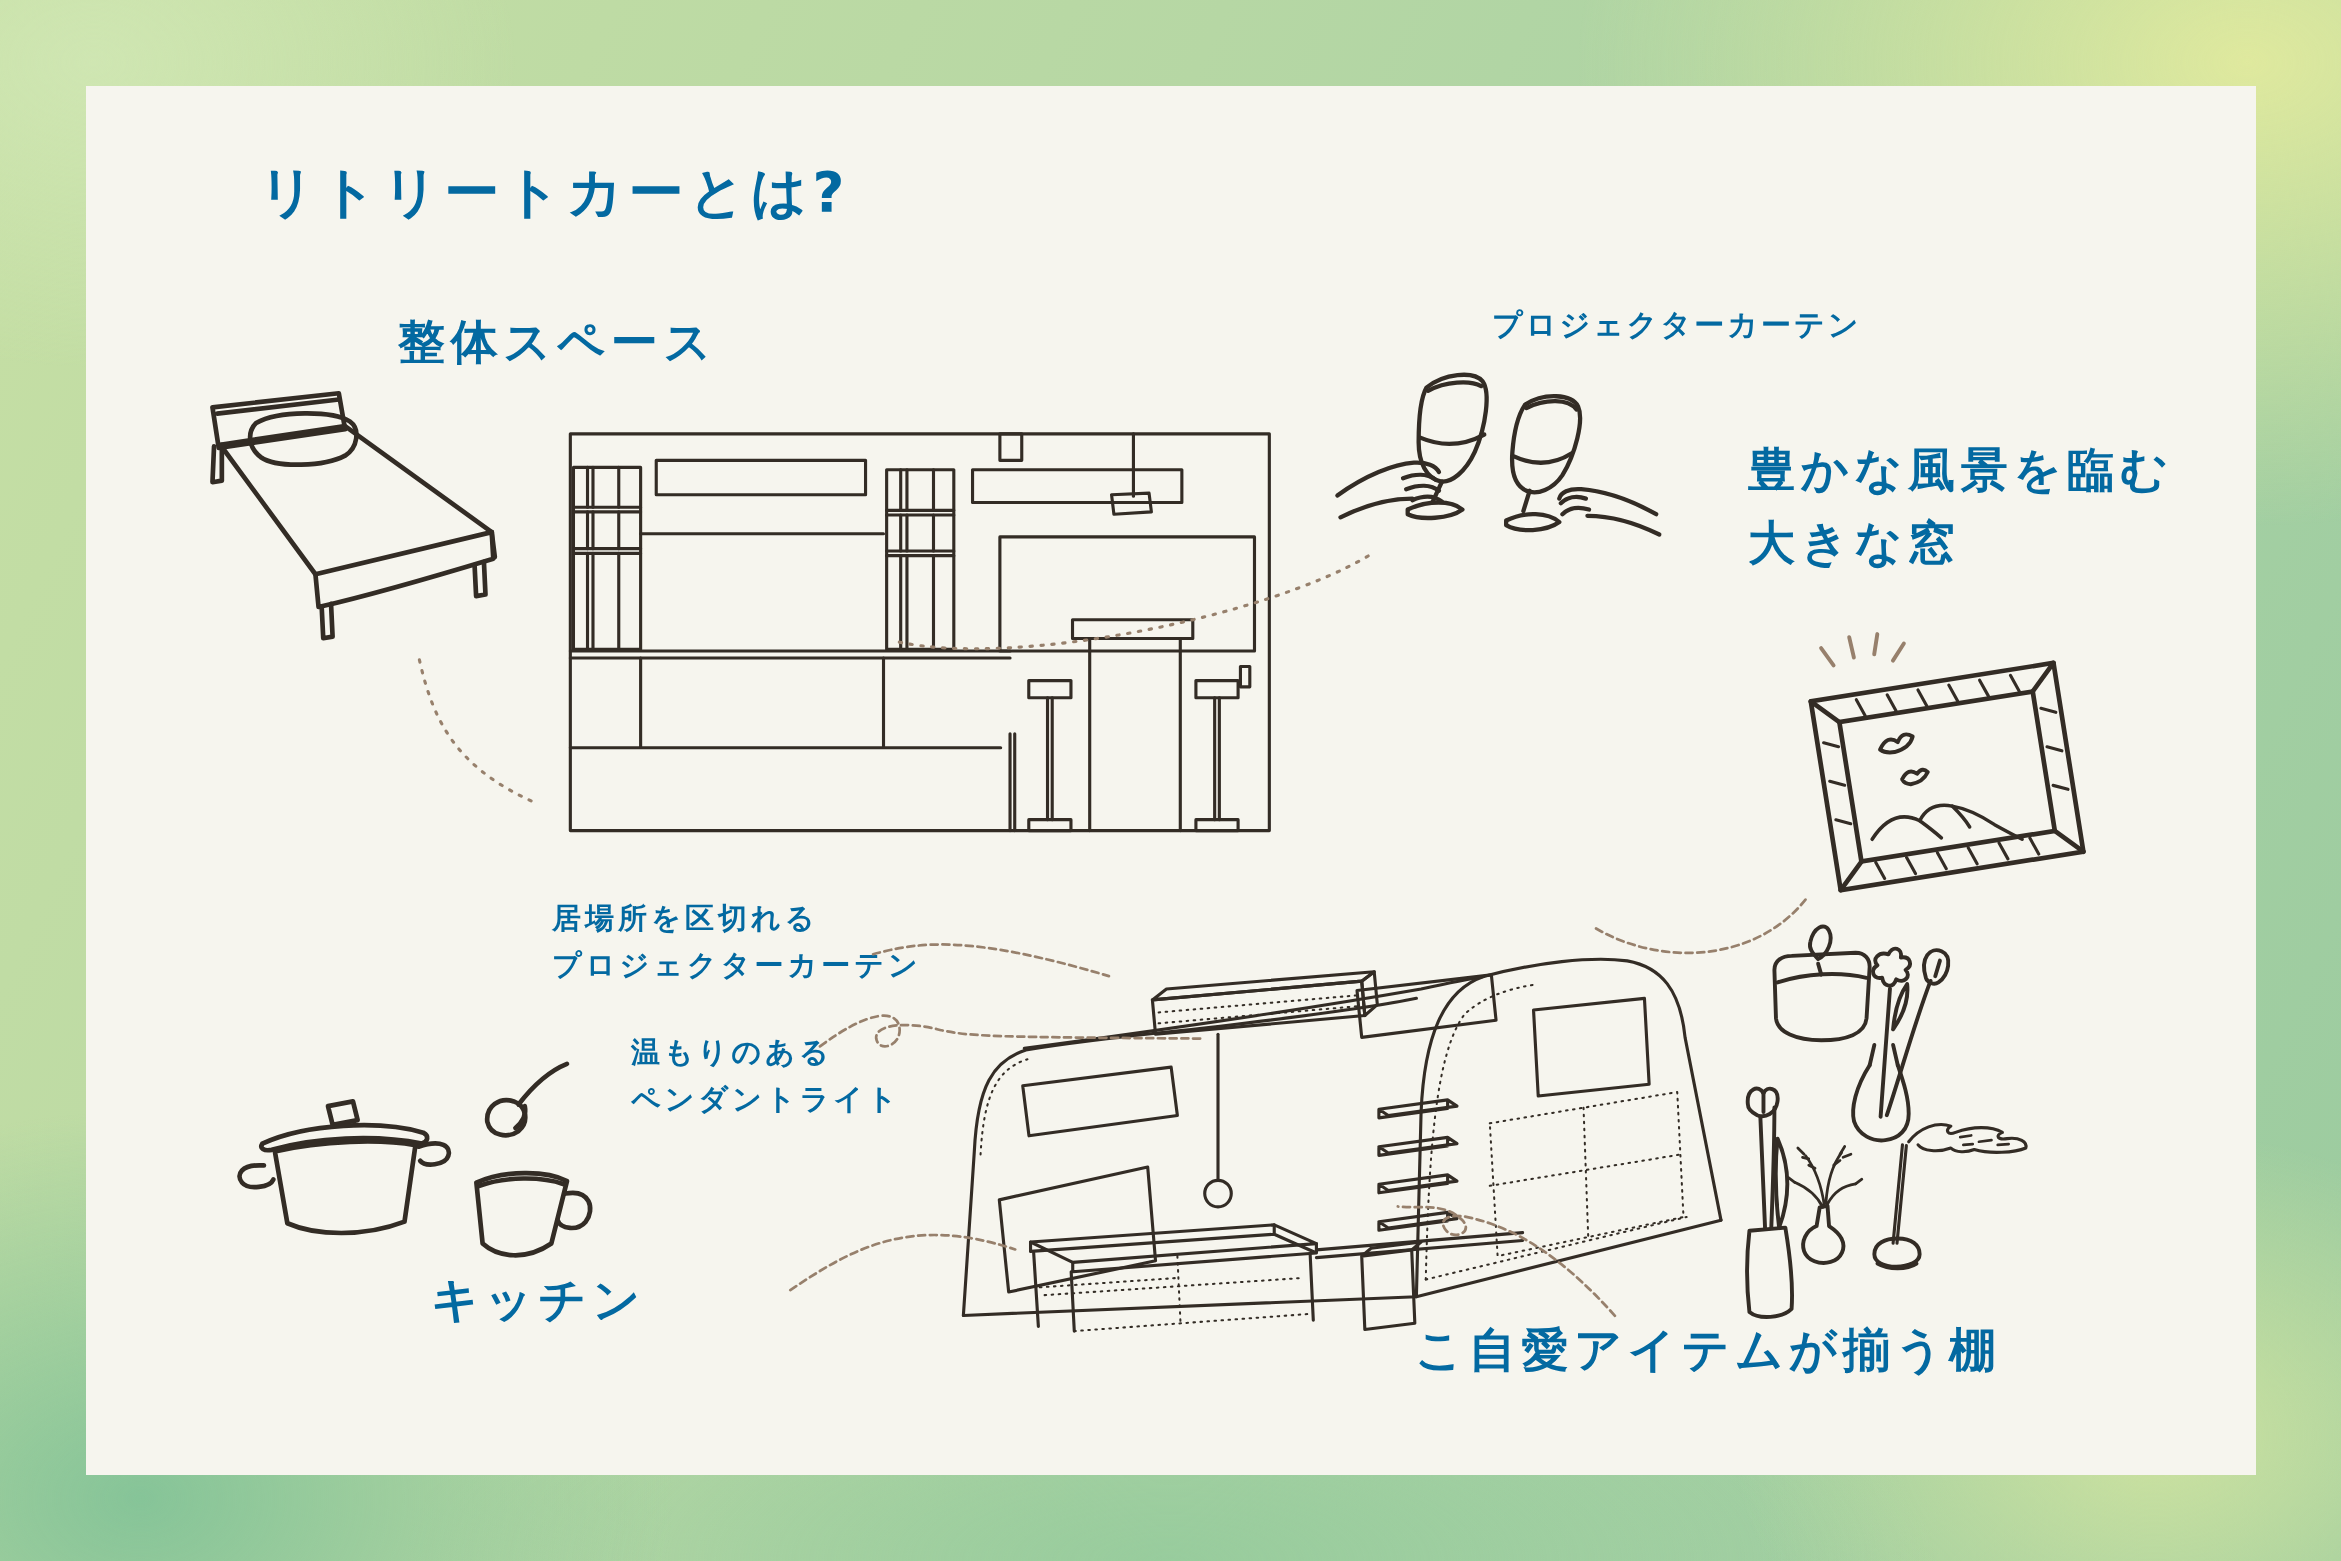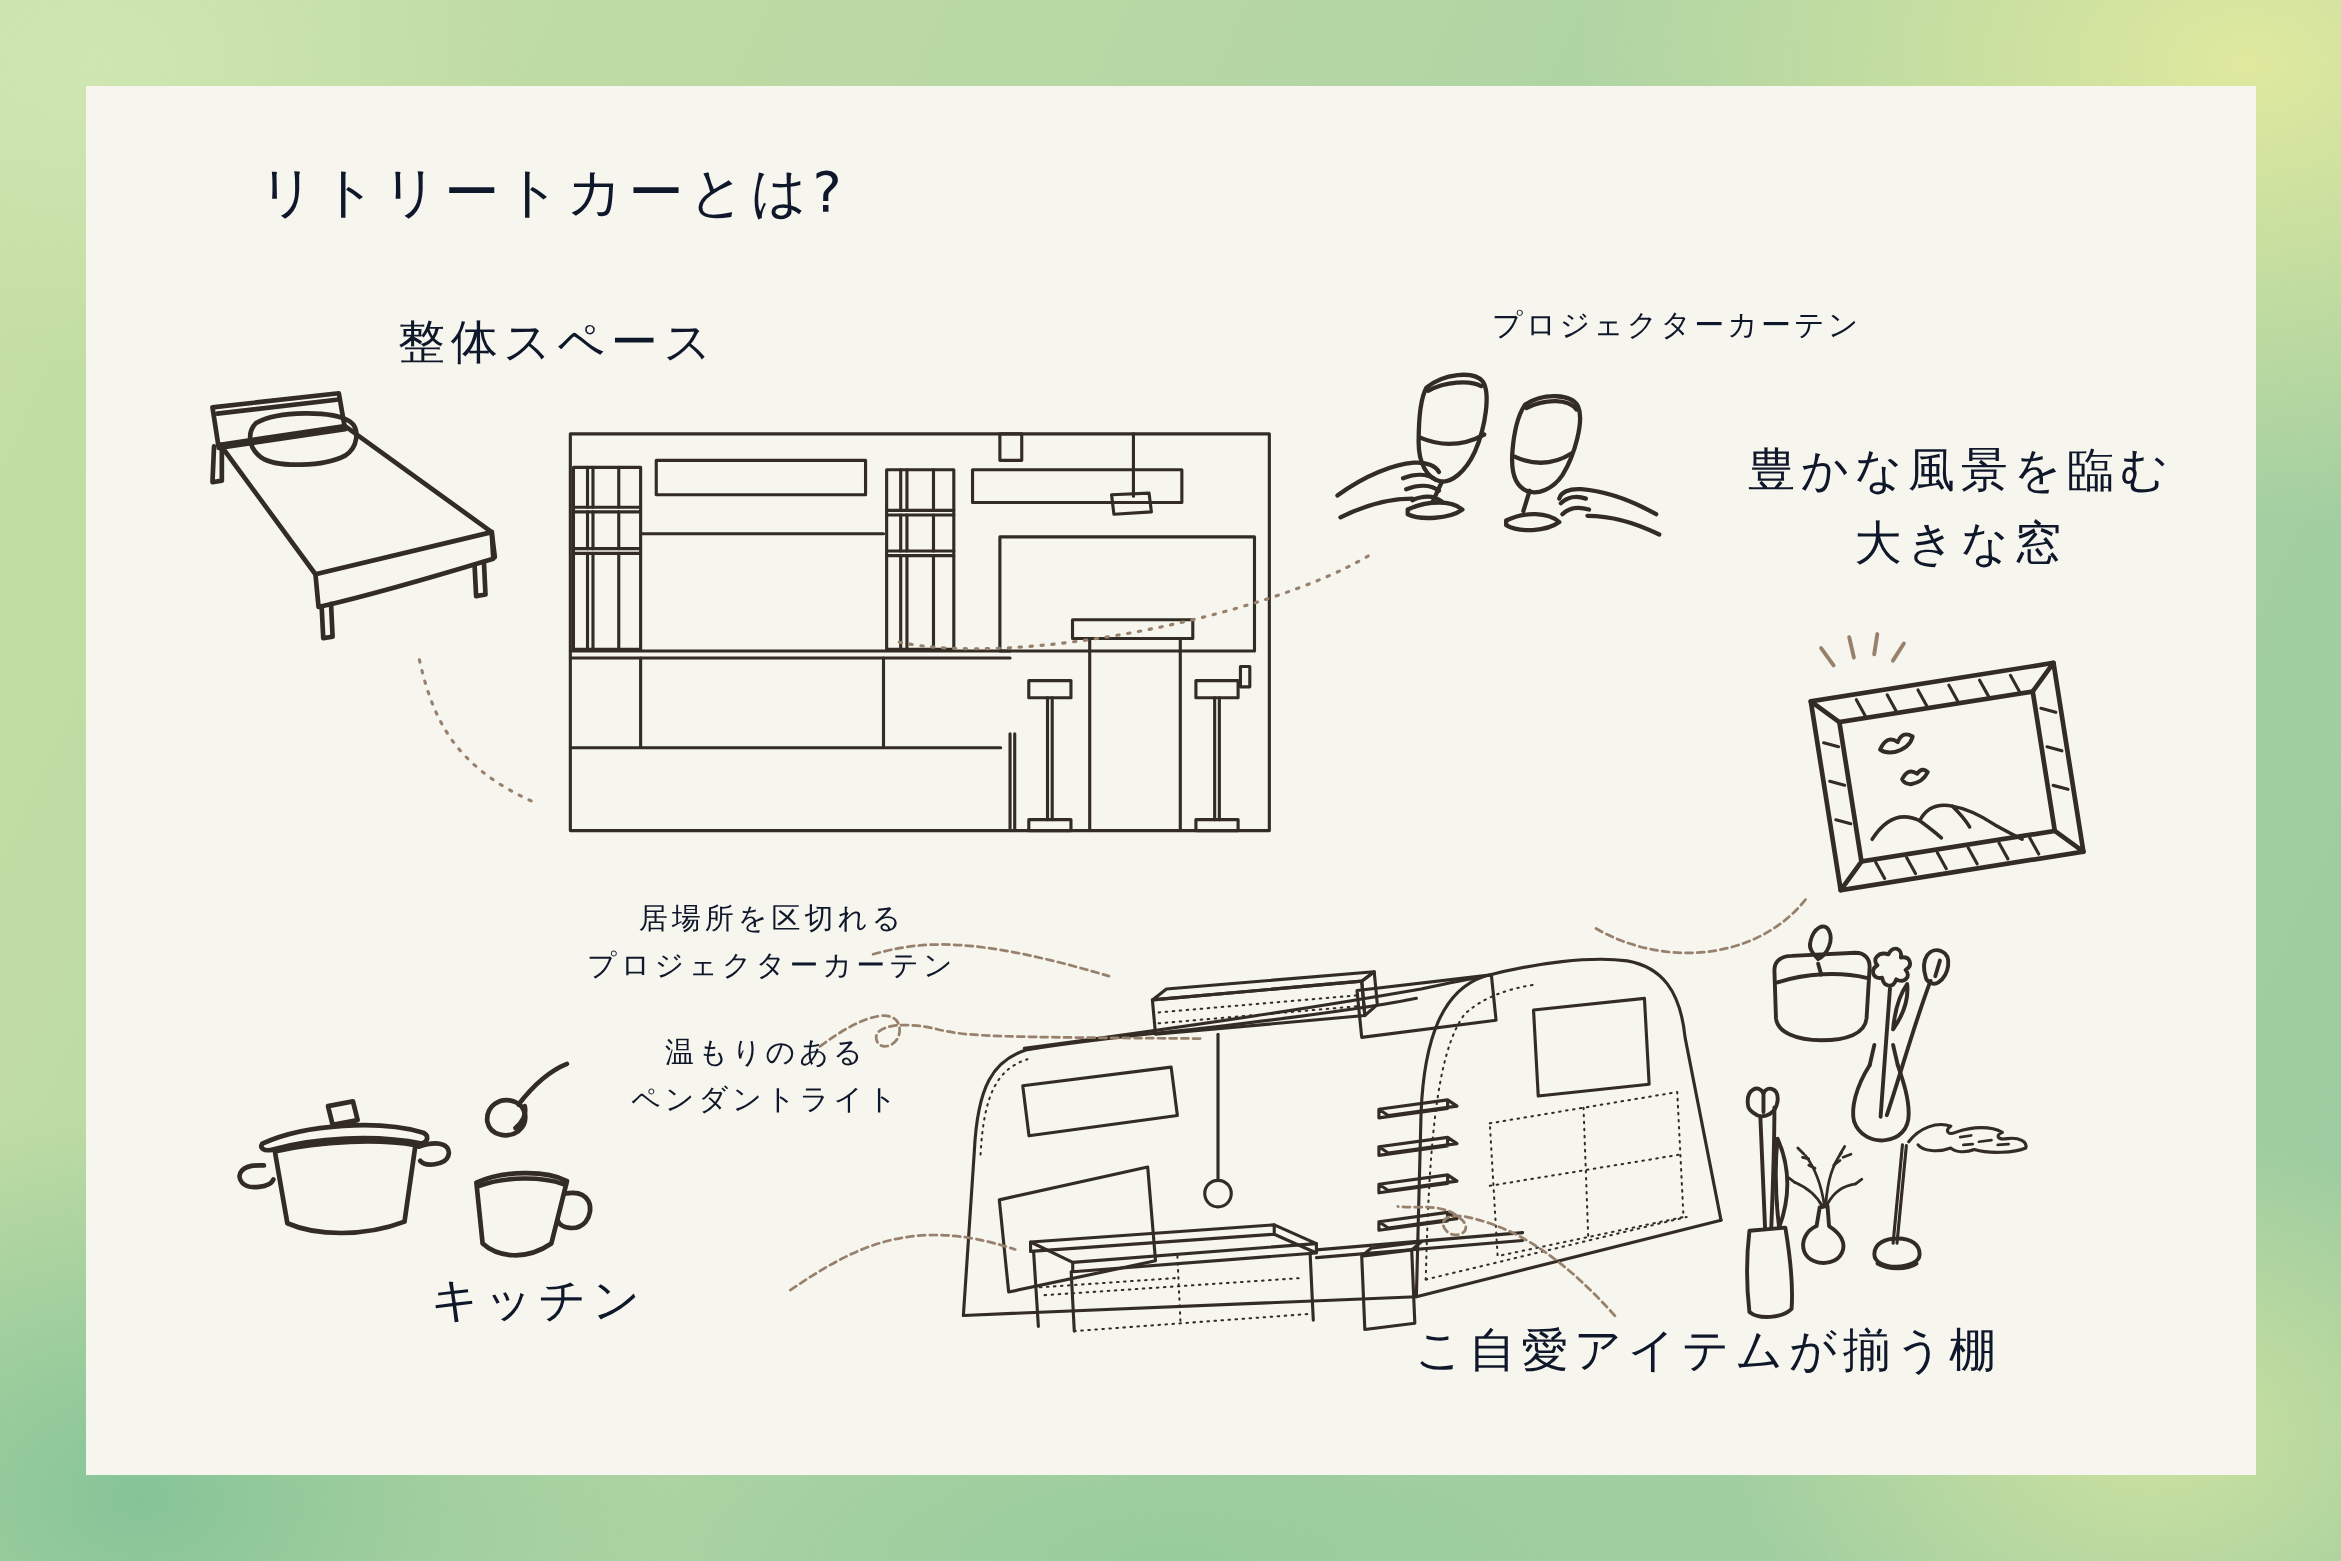--- a/index.html
+++ b/index.html
@@ -11,21 +11,21 @@
       radial-gradient(1015px 703px at 96% 4%, #dfe99e 0%, rgba(223,233,158,0) 66%),
       radial-gradient(703px 508px at 92% 92%, #cde2a0 0%, rgba(205,226,160,0) 60%),
       radial-gradient(703px 508px at 4% 4%, #cfe6b2 0%, rgba(207,230,178,0) 60%),
       radial-gradient(1093px 390px at 50% 100%, #98cc9d 0%, rgba(152,204,157,0) 70%),
       linear-gradient(115deg, #c6dfa4 0%, #b6d7a4 40%, #a7d1a4 70%, #9bcb9f 100%);
   }
   .panel{
     position:absolute;left:86px;top:86px;width:2170px;height:1389px;
     background:#f6f5ee;
   }
-  .jp{color:#0f172a;font-weight:normal;position:absolute;white-space:pre;text-align:center;}
+  .jp{color:#0369a1;font-weight:bold;position:absolute;white-space:pre;}
   .title{font-size:55px;letter-spacing:0.10em;}
   .big{font-size:47px;letter-spacing:0.12em;line-height:1.55;}
   .small{font-size:29px;letter-spacing:0.14em;line-height:1.62;}
   svg{position:absolute;overflow:visible;}
   .sketch path,.sketch rect,.sketch circle,.sketch line{
     fill:none;stroke:#332c25;stroke-linecap:round;stroke-linejoin:round;
   }
   .conn path{fill:none;stroke:#97806c;stroke-linecap:round;}
 </style>
 </head>
@@ -37,21 +37,21 @@
 
 <div class="jp big" style="left:398px;top:306px;">整体スペース</div>
 
 <div class="jp" style="left:1492px;top:305px;font-size:30px;letter-spacing:0.10em;">プロジェクターカーテン</div>
 
 <div style="position:absolute;left:1748px;top:434px;">
   <div class="jp big" style="position:static;">豊かな風景を臨む</div>
   <div class="jp big" style="position:static;">大きな窓</div>
 </div>
 
-<div style="position:absolute;left:587px;top:895px;">
+<div style="position:absolute;left:552px;top:895px;">
   <div class="jp small" style="position:static;">居場所を区切れる</div>
   <div class="jp small" style="position:static;">プロジェクターカーテン</div>
 </div>
 
 <div style="position:absolute;left:631px;top:1029px;">
   <div class="jp small" style="position:static;">温もりのある</div>
   <div class="jp small" style="position:static;">ペンダントライト</div>
 </div>
 
 <div style="position:absolute;left:431px;top:1264px;">

